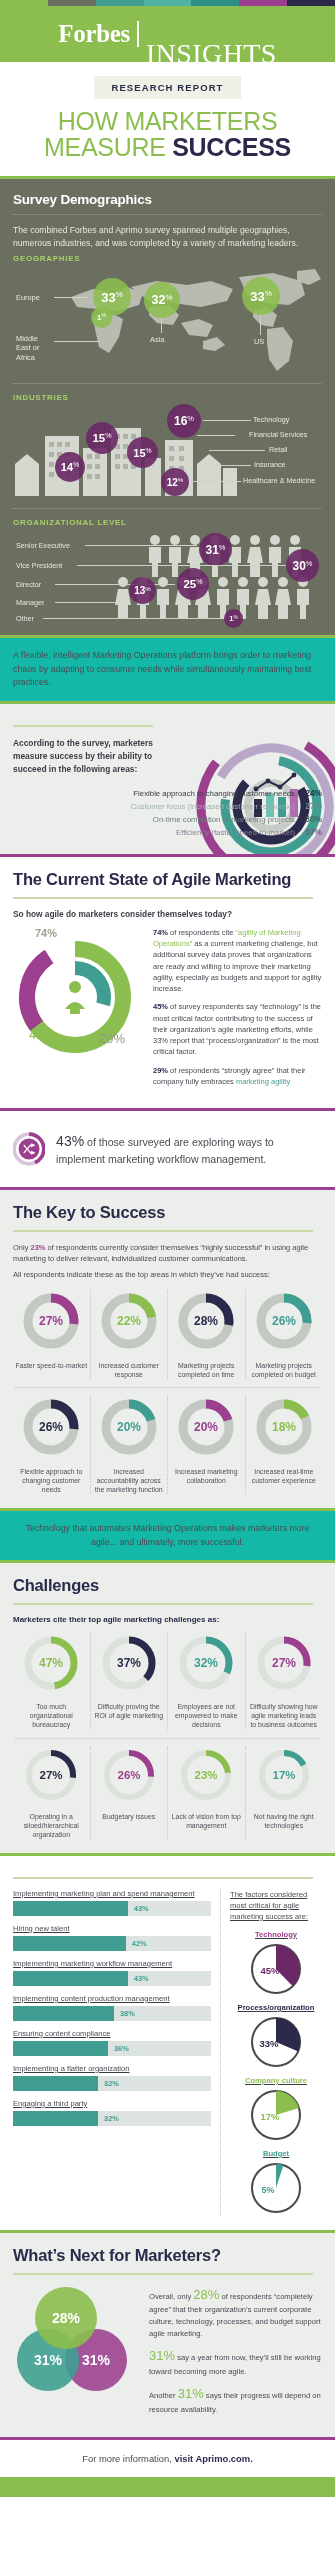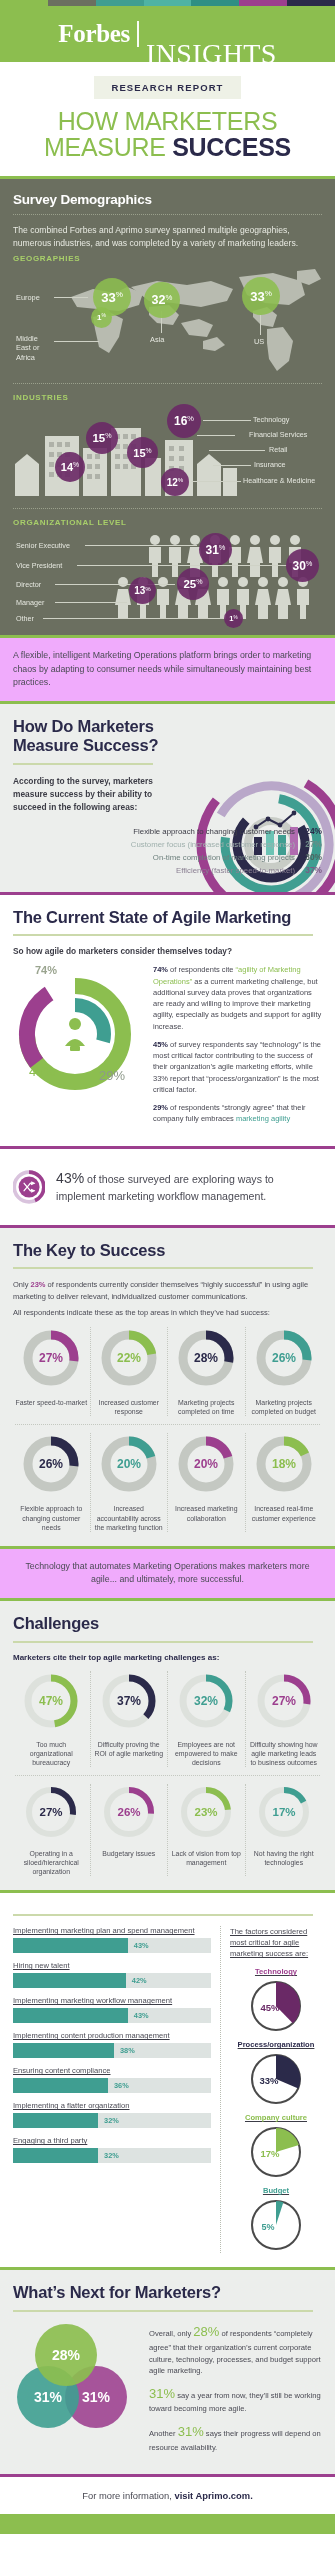--- a/index.html
+++ b/index.html
@@ -81,21 +81,21 @@
   
   .indbox { position:relative; height:104px; }
   .ind-lbl { position:absolute; font-size:7.2px; color:#e6e8e0; white-space:nowrap; }
 
   
   .orgbox { position:relative; height:92px; }
   .org-lbl { position:absolute; font-size:7.2px; color:#e6e8e0; white-space:nowrap; }
 
   
   .quote {
-    background:#f0abfc; padding:11px 13px; font-size:8.8px;
+    background:#14b8a6; padding:11px 13px; font-size:8.8px;
     line-height:1.55; color:#4a4a54;
   }
   .quote.ctr { text-align:center; }
 
   
   .ms-wrap { position:relative; }
   .ms-intro { font-size:8.4px; font-weight:bold; line-height:1.55; color:#3c3c46; width:150px; }
   .ms-rings { position:absolute; right:-24px; top:-6px; }
   .ms-list { margin-top:12px; position:relative; z-index:3; }
   .ms-row { display:flex; justify-content:flex-end; align-items:baseline; margin-bottom:3px; }
@@ -458,23 +458,20 @@
       </div>
     </div>
   </div>
 
   <div class="rule-green"></div>
   <div class="quote">A flexible, intelligent Marketing Operations platform brings order to marketing chaos by adapting to consumer needs while simultaneously maintaining best practices.</div>
   <div class="rule-green"></div>
 
   <div class="sec light">
     <div class="sec-pad" style="overflow:hidden;">
-      <div class="sec-h dk">
-        <span>How Do Marketers</span><br><span>Measure Success?</span>
-      </div>
       <div class="underline-green" style="width:140px;"></div>
       <div class="ms-wrap">
         <div class="ms-rings">
           <svg width="150" height="150" viewBox="0 0 150 150">
             <g fill="none" stroke-linecap="butt">
               <circle cx="75" cy="75" r="70" stroke="#9c3f8e" stroke-width="9" stroke-dasharray="340 100" transform="rotate(-60 75 75)"></circle>
               <circle cx="75" cy="75" r="58" stroke="#b9a7c9" stroke-width="9" stroke-dasharray="250 115" transform="rotate(-150 75 75)"></circle>
               <circle cx="75" cy="75" r="46" stroke="#3f9e91" stroke-width="9" stroke-dasharray="215 75" transform="rotate(-80 75 75)"></circle>
               <circle cx="75" cy="75" r="34" stroke="#2b2a4a" stroke-width="9" stroke-dasharray="150 65" transform="rotate(-30 75 75)"></circle>
               <circle cx="75" cy="75" r="23" stroke="#c8ccc6" stroke-width="8"></circle>

